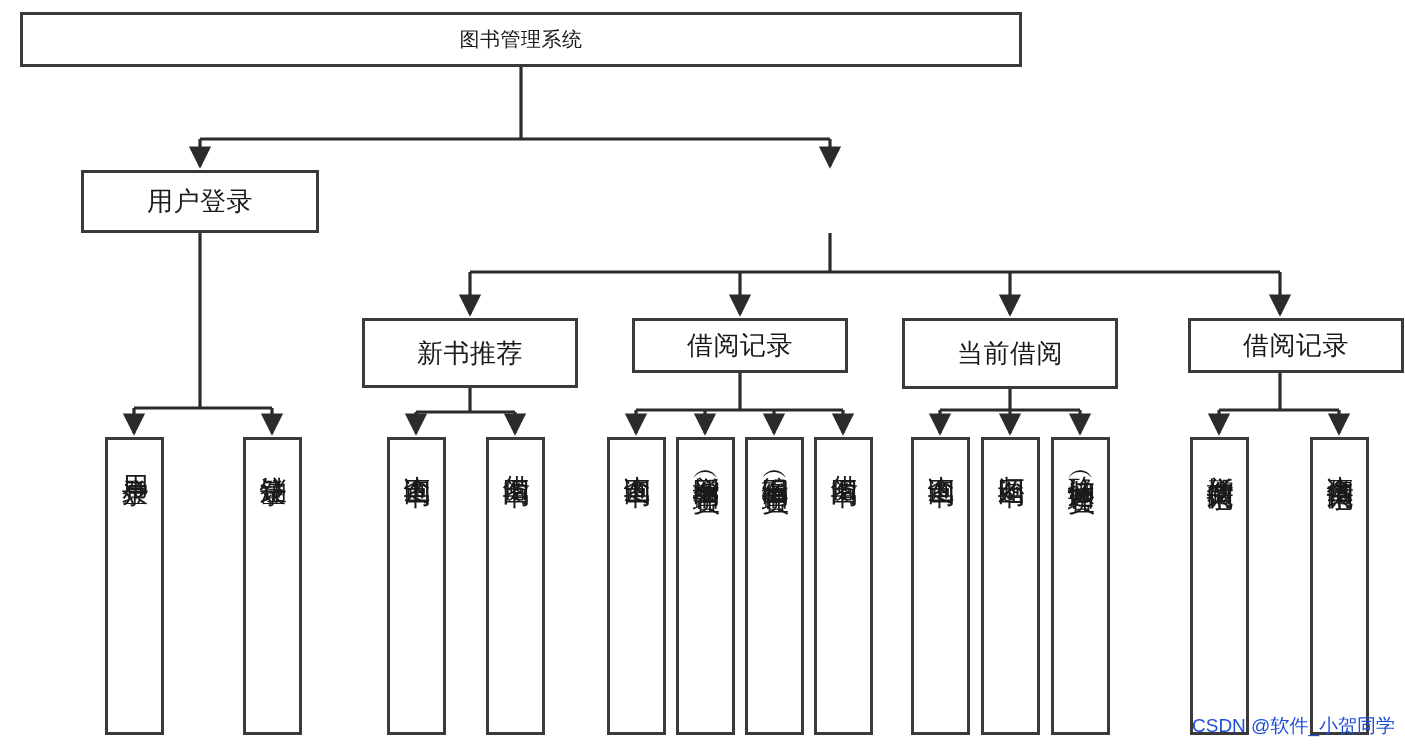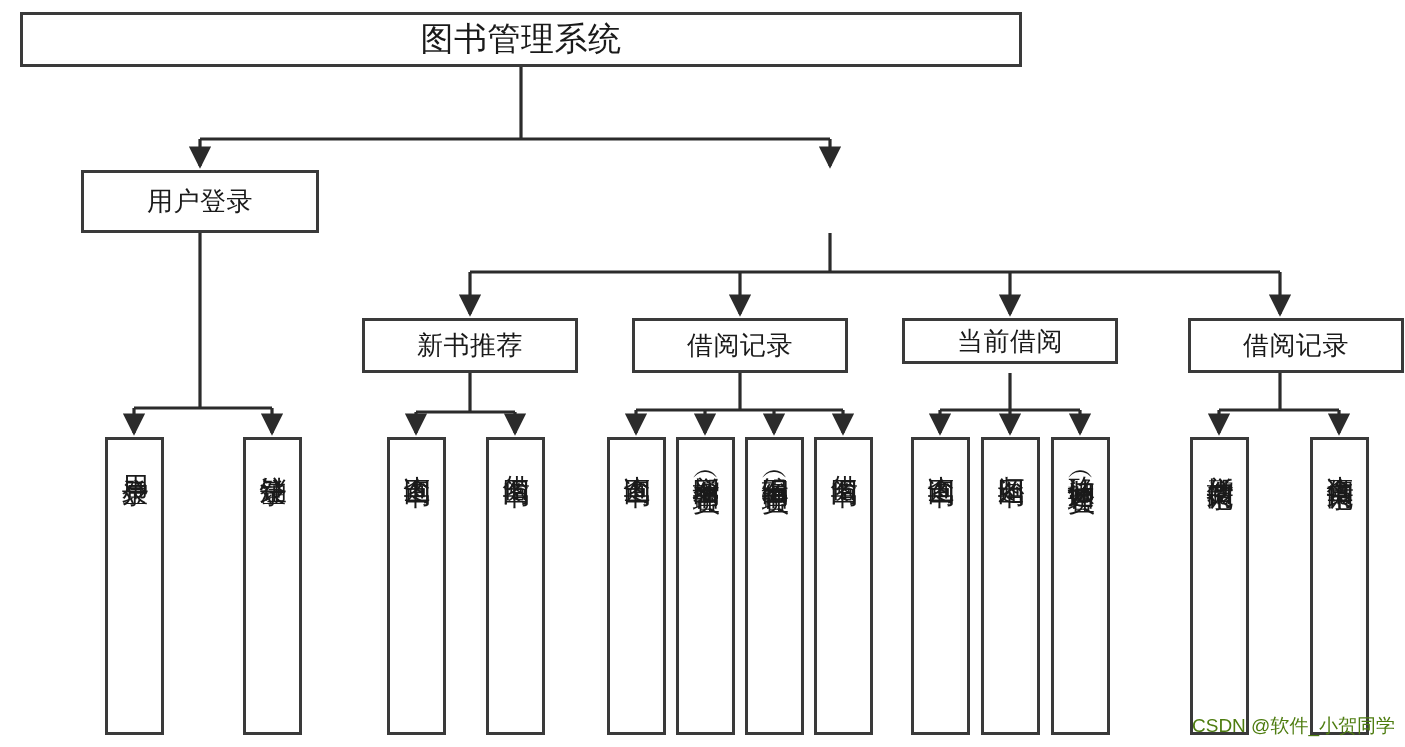--- a/index.html
+++ b/index.html
@@ -36,40 +36,40 @@
     display:block;
     line-height:1.18;
     letter-spacing:0.5px;
     white-space:nowrap;
   }
   
   .node.horiz .label{
     writing-mode:horizontal-tb;
     font-size:26px;
   }
-  .node.root .label{font-size:33px;}
+  .node.root .label{font-size:20px;}
   
   .node.vert{
     align-items:flex-start;
     justify-content:center;
     padding-top:14px;
   }
   .node.vert .label{
     writing-mode:vertical-rl;
     text-orientation:upright;
     font-size:27px;
     line-height:1.02;
     letter-spacing:2px;
     white-space:nowrap;
   }
   #watermark{
     position:absolute;
     left:1192px;top:713px;
     font-size:19px;
-    color:#4d7c0f;
+    color:#1d4ed8;
     white-space:nowrap;
     z-index:5;
     font-family:"Liberation Sans","DejaVu Sans",sans-serif;
   }
 </style>
 </head>
 <body>
 
 <div id="diagram-root">
 
@@ -124,27 +124,27 @@
   </svg>
 
   <div class="node root horiz" style="left:20px;top:12px;width:1002px;height:55px;">
     <span class="label">图书管理系统</span>
   </div>
 
   <div class="node horiz" style="left:81px;top:170px;width:238px;height:63px;">
     <span class="label">用户登录</span>
   </div>
 
-  <div class="node horiz" style="left:362px;top:318px;width:216px;height:55px;">
+  <div class="node horiz" style="left:362px;top:318px;width:216px;height:70px;">
     <span class="label">新书推荐</span>
   </div>
   <div class="node horiz" style="left:632px;top:318px;width:216px;height:55px;">
     <span class="label">借阅记录</span>
   </div>
-  <div class="node horiz" style="left:902px;top:318px;width:216px;height:46px;">
+  <div class="node horiz" style="left:902px;top:318px;width:216px;height:71px;">
     <span class="label">当前借阅</span>
   </div>
   <div class="node horiz" style="left:1188px;top:318px;width:216px;height:55px;align-items:center;">
     <span class="label">借阅记录</span>
   </div>
 
   <div class="node vert" style="left:105px;top:437px;width:59px;height:298px;">
     <span class="label">用户登录</span>
   </div>
   <div class="node vert" style="left:243px;top:437px;width:59px;height:298px;">

